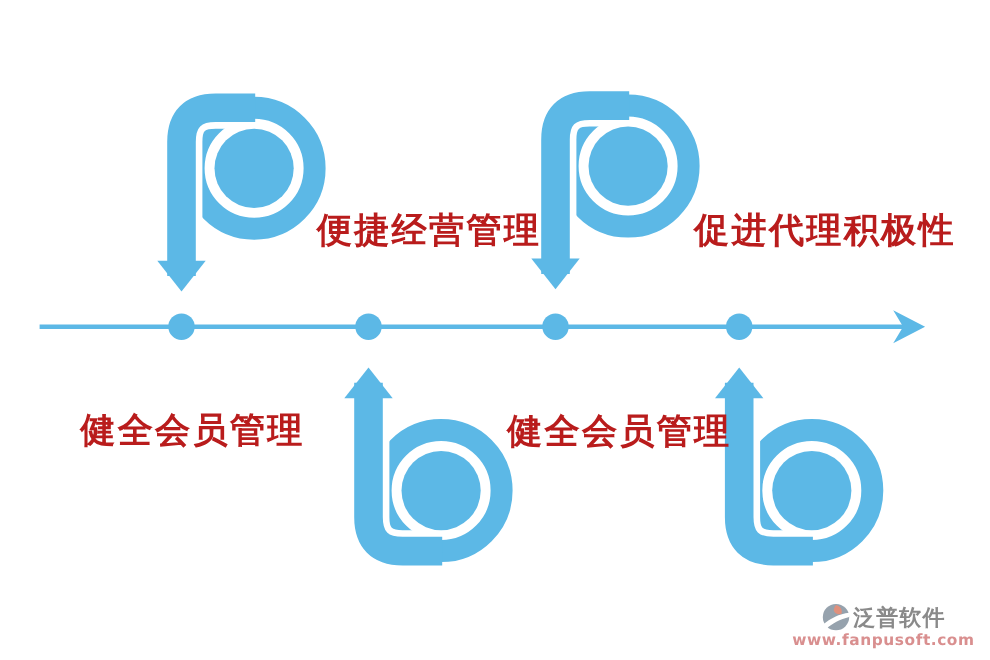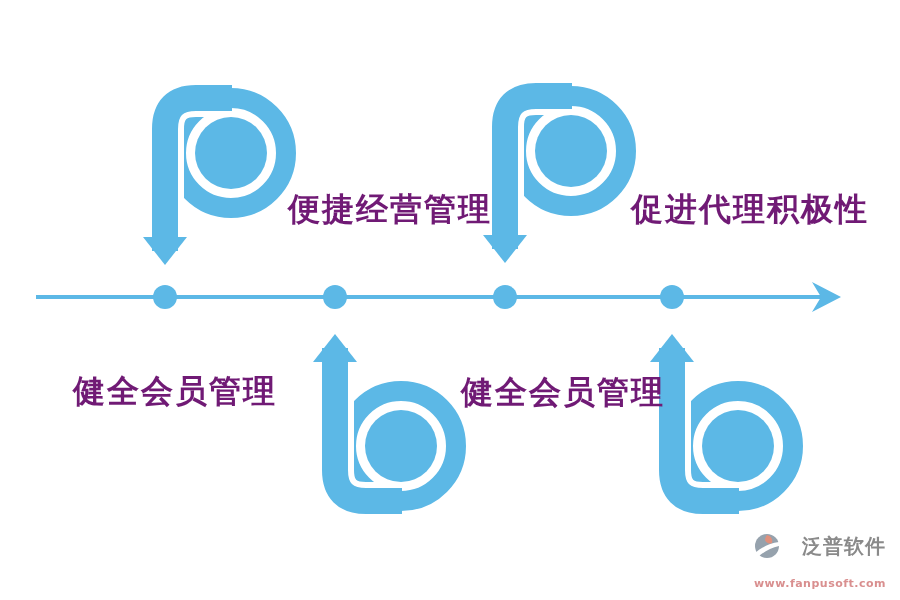--- a/index.html
+++ b/index.html
@@ -6,50 +6,50 @@
   .canvas{
     position:relative;
     width:900px;height:600px;
     background:#fff;
     overflow:hidden;
     font-family:"DejaVu Sans","Liberation Sans",sans-serif;
   }
   .stage{position:absolute;left:0;top:0;width:900px;height:600px;}
   .tl-label{
     position:absolute;
-    color:#701a75;
+    color:#b91c1c;
     font-size:32px;
     font-weight:700;
     letter-spacing:2px;
     line-height:1;
     white-space:nowrap;
   }
   .lbl-below-1{left:73px;top:375px;}
   .lbl-above-2{left:288px;top:193px;}
   .lbl-below-3{left:461px;top:376px;}
   .lbl-above-4{left:631px;top:193px;}
   .watermark{
     position:absolute;
     right:14px;bottom:10px;
     text-align:right;
     line-height:1.1;
   }
-  .wm-row{display:flex;align-items:center;justify-content:space-between;gap:3px;margin-top:28px;}
+  .wm-row{display:flex;align-items:center;justify-content:center;gap:3px;margin-top:28px;}
   .wm-brand{
     color:#8a8a8a;
     font-size:20px;
     font-weight:700;
     letter-spacing:1px;
   }
   .wm-url{
     color:#d98f8f;
-    font-size:11px;
+    font-size:14px;
     font-weight:700;
     letter-spacing:0.5px;
-    margin-top:19px;
+    margin-top:1px;
   }
 </style>
 </head>
 <body>
 
 <div class="canvas">
 
   <svg class="stage" viewBox="0 0 900 600">
     <defs>
 

